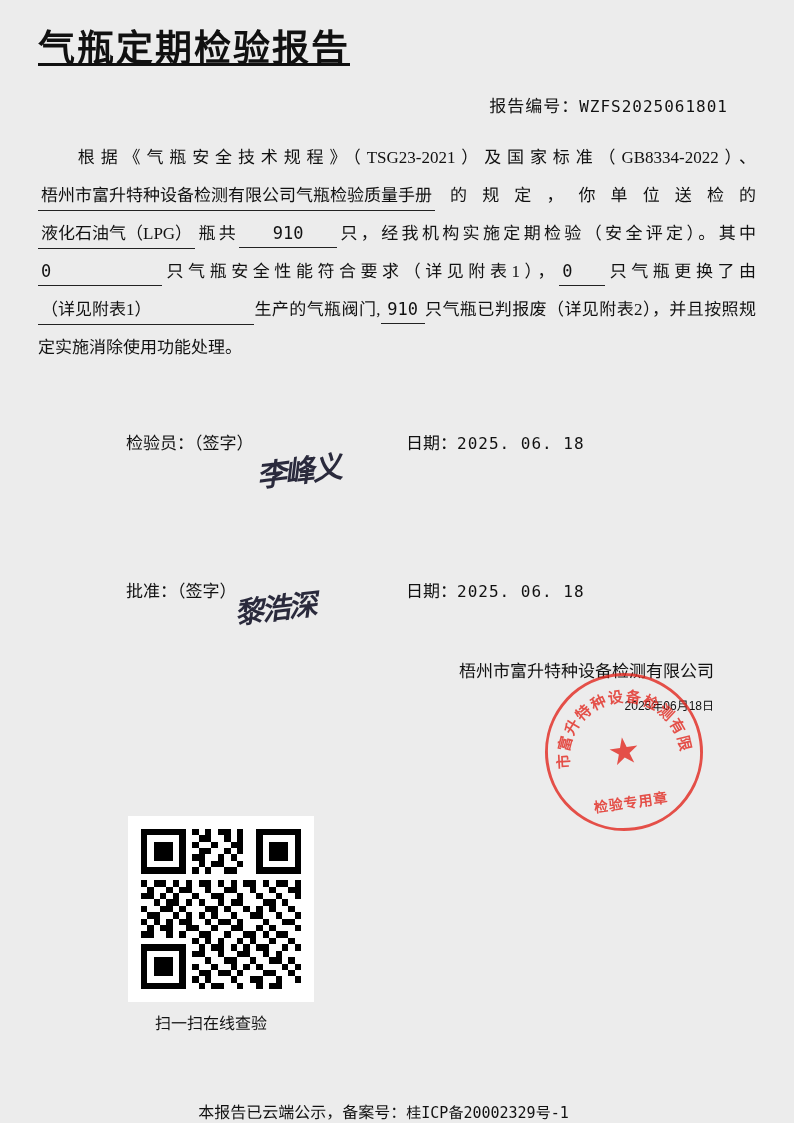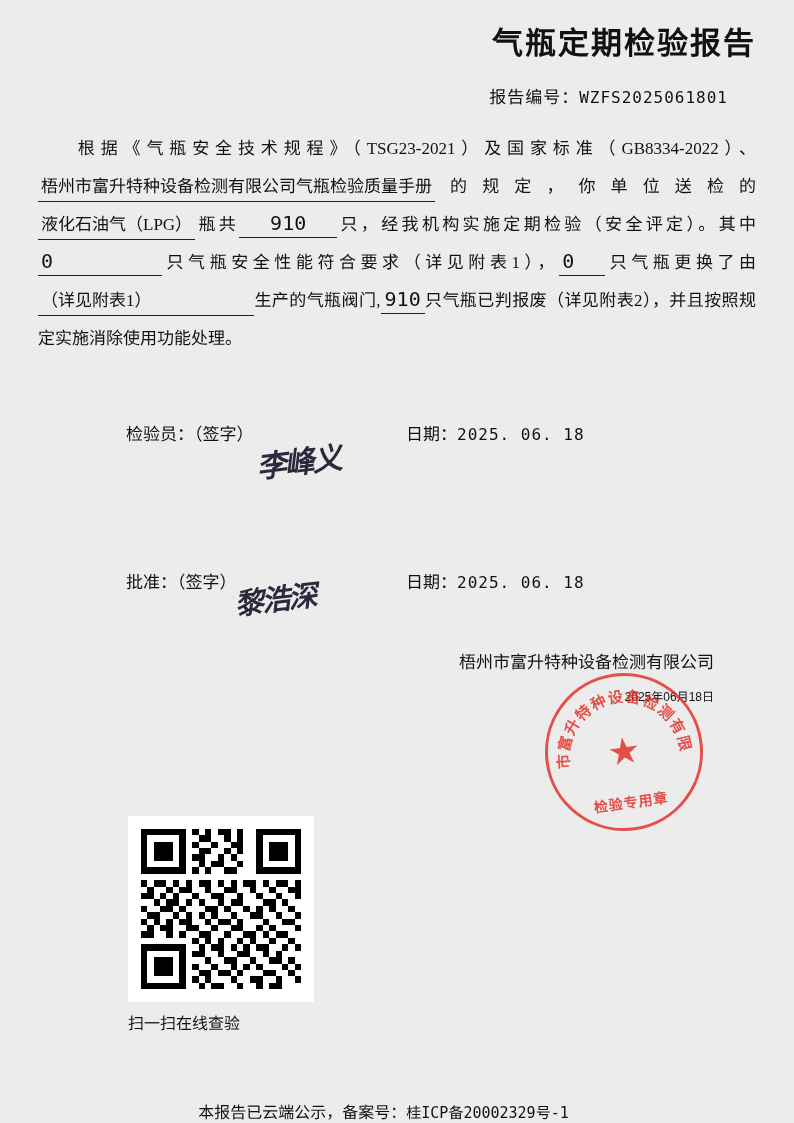--- a/index.html
+++ b/index.html
@@ -16,26 +16,27 @@
     overflow: hidden;
   }
   .page {
     position: relative;
     width: 794px;
     height: 1123px;
     box-sizing: border-box;
     padding: 0 38px;
   }
   .doc-title {
-    text-align: right;
-    font-size: 31px;
+    text-align: left;
+    font-size: 37px;
     font-weight: bold;
     letter-spacing: 2px;
     margin: 18px 0 0 0;
     font-family: "DejaVu Sans", "Liberation Sans", sans-serif;
+    text-decoration: underline;
   }
   .report-no {
     text-align: right;
     font-size: 17px;
     margin-top: 20px;
     padding-right: 28px;
     letter-spacing: 1px;
   }
   .report-no .mono {
     font-family: "DejaVu Sans Mono", "Liberation Mono", monospace;
@@ -74,21 +75,21 @@
   }
   .ul-w1 { min-width: 300px; text-align: center; }
   .ul-w2 { min-width: 148px; text-align: center; }
   .ul-w3 { min-width: 92px; text-align: center; }
   .ul-w4 { min-width: 118px; text-align: left; }
   .ul-w5 { min-width: 40px; text-align: left; }
   .ul-w6 { min-width: 210px; text-align: left; }
   .ul-w7 { min-width: 38px; text-align: center; }
   .num {
     font-family: "DejaVu Sans Mono", "Liberation Mono", monospace;
-    font-size: 20px;
+    font-size: 17px;
   }
 
   .sig-block {
     margin-top: 62px;
     position: relative;
     font-size: 17px;
   }
   .sig-row {
     position: relative;
     height: 64px;
@@ -176,20 +177,21 @@
     fill: #e2241b;
     letter-spacing: 1.5px;
   }
 
   
   .qr-wrap {
     position: absolute;
     left: 128px;
     top: 798px;
     width: 166px;
+    text-align: center;
   }
   .qr {
     width: 186px;
     height: 186px;
     background: #fff;
     padding: 0;
     box-sizing: border-box;
     display: block;
   }
   .qr-caption {

